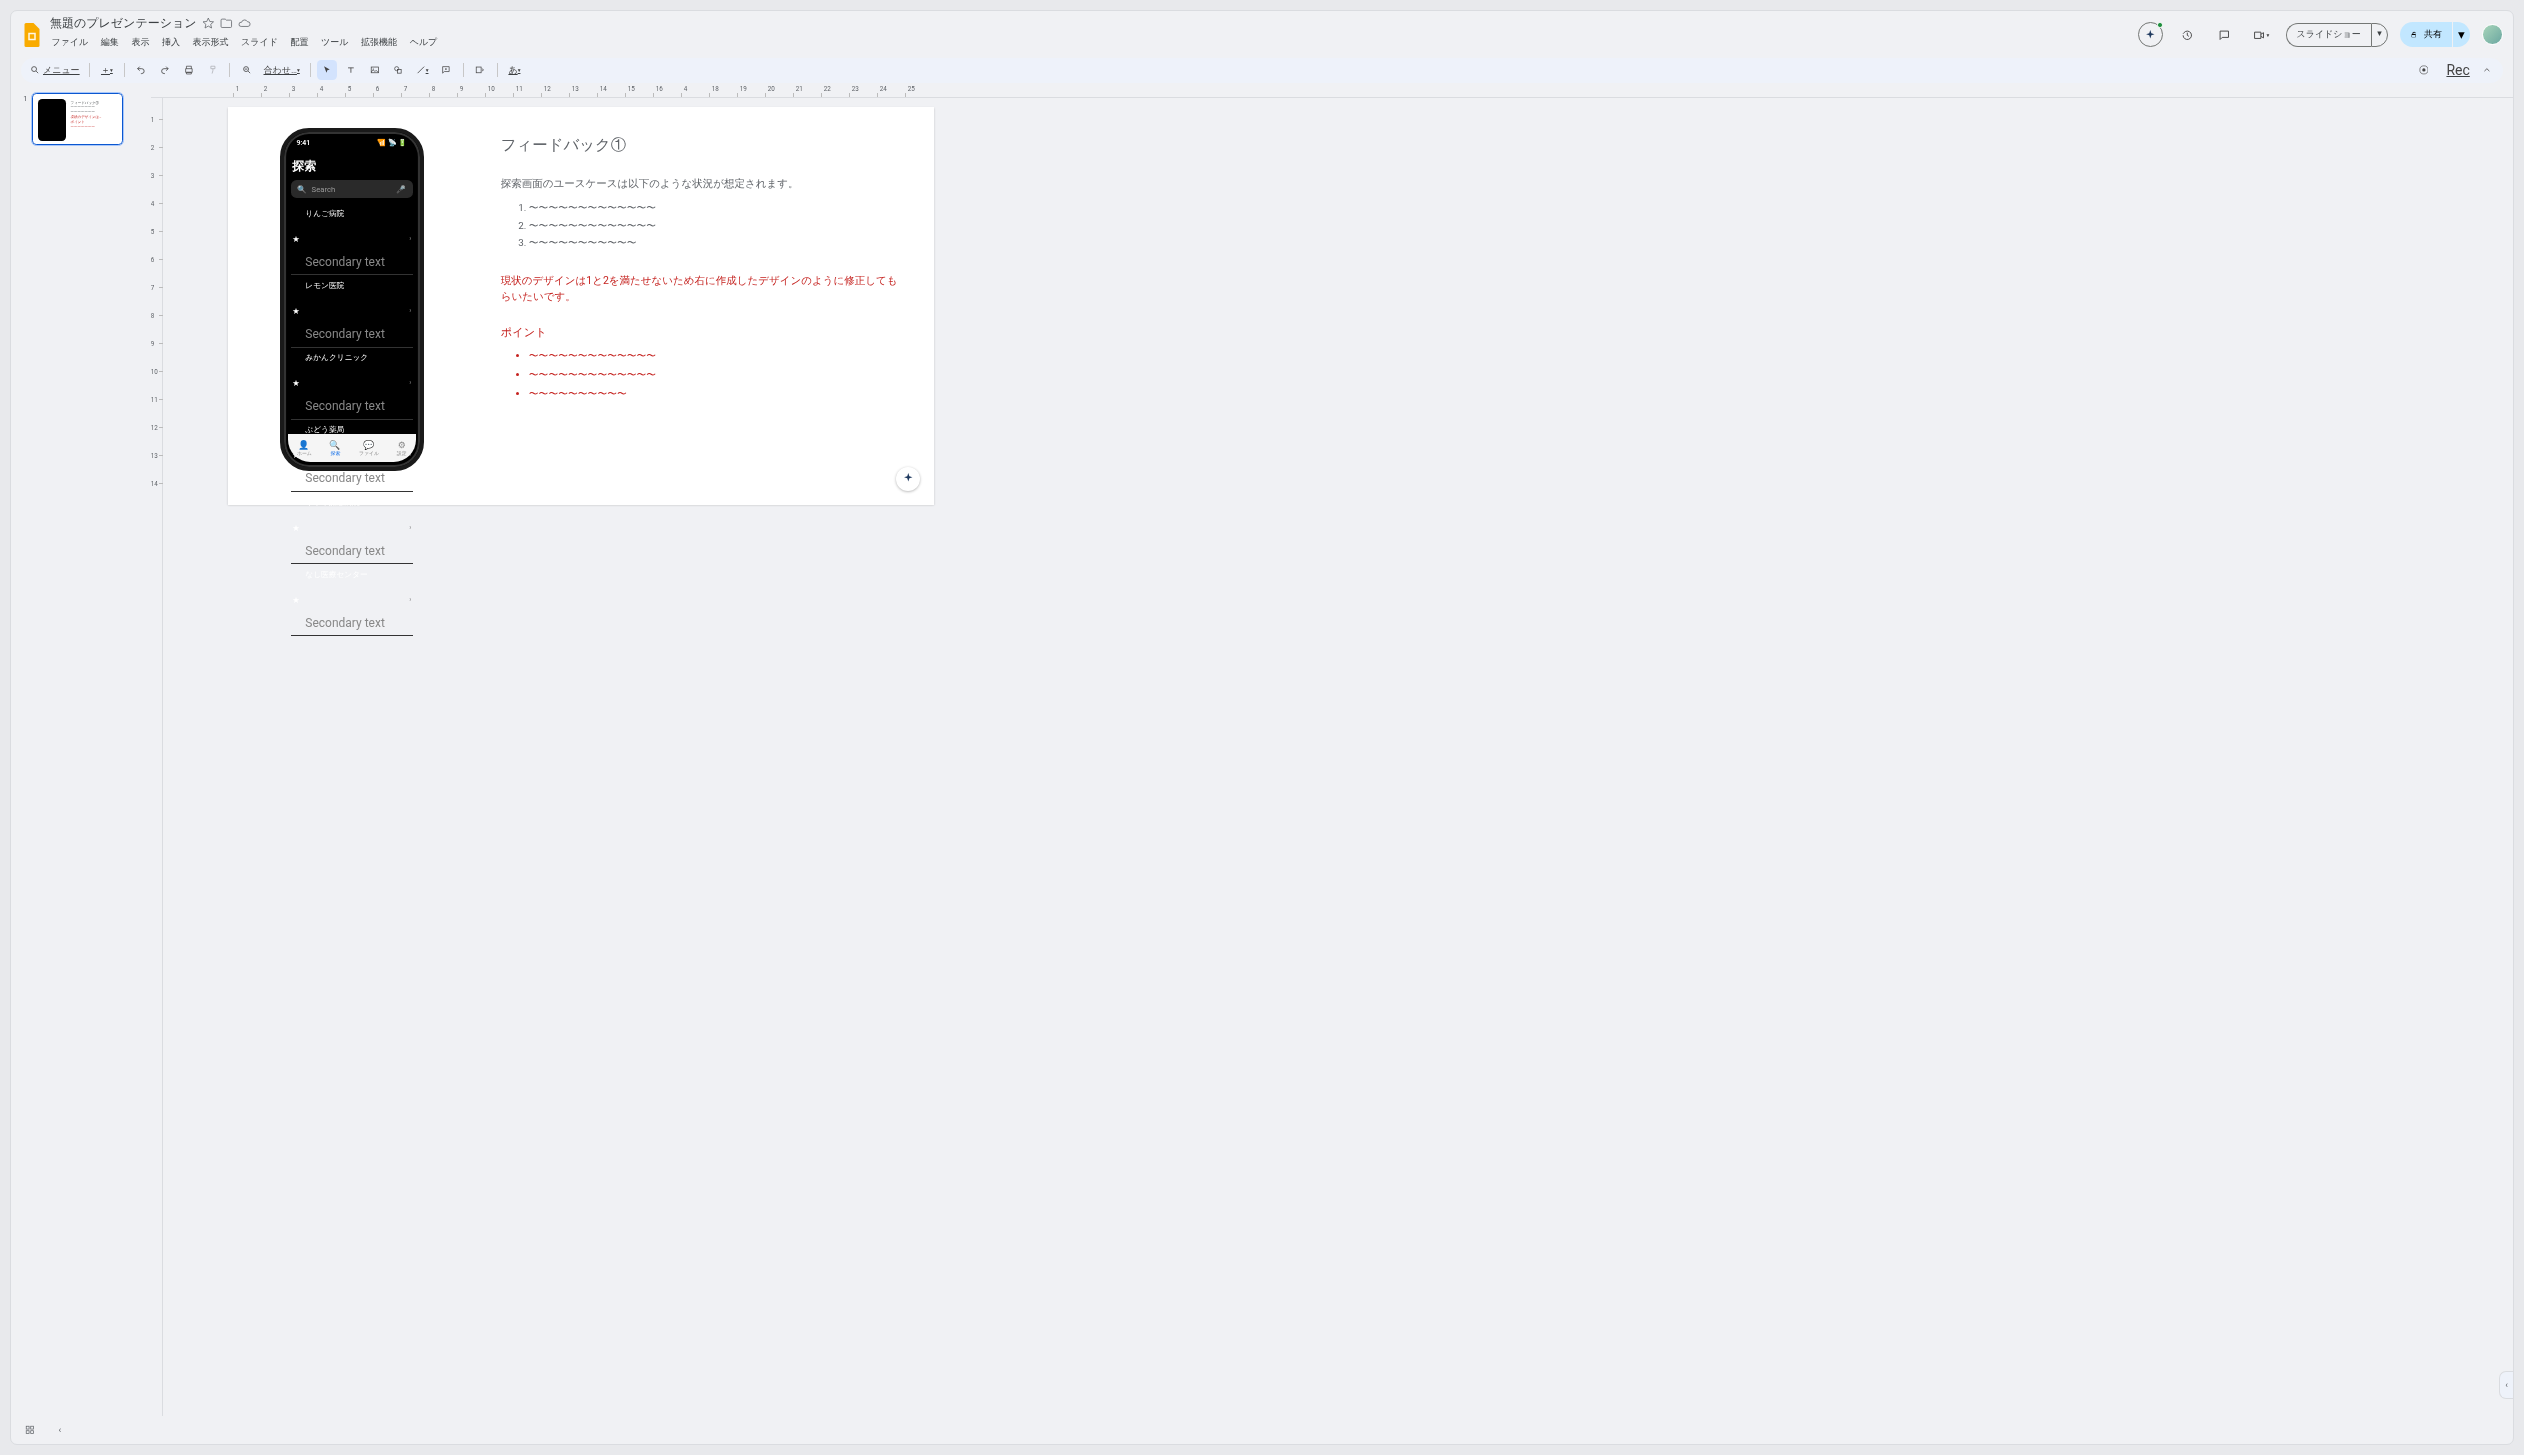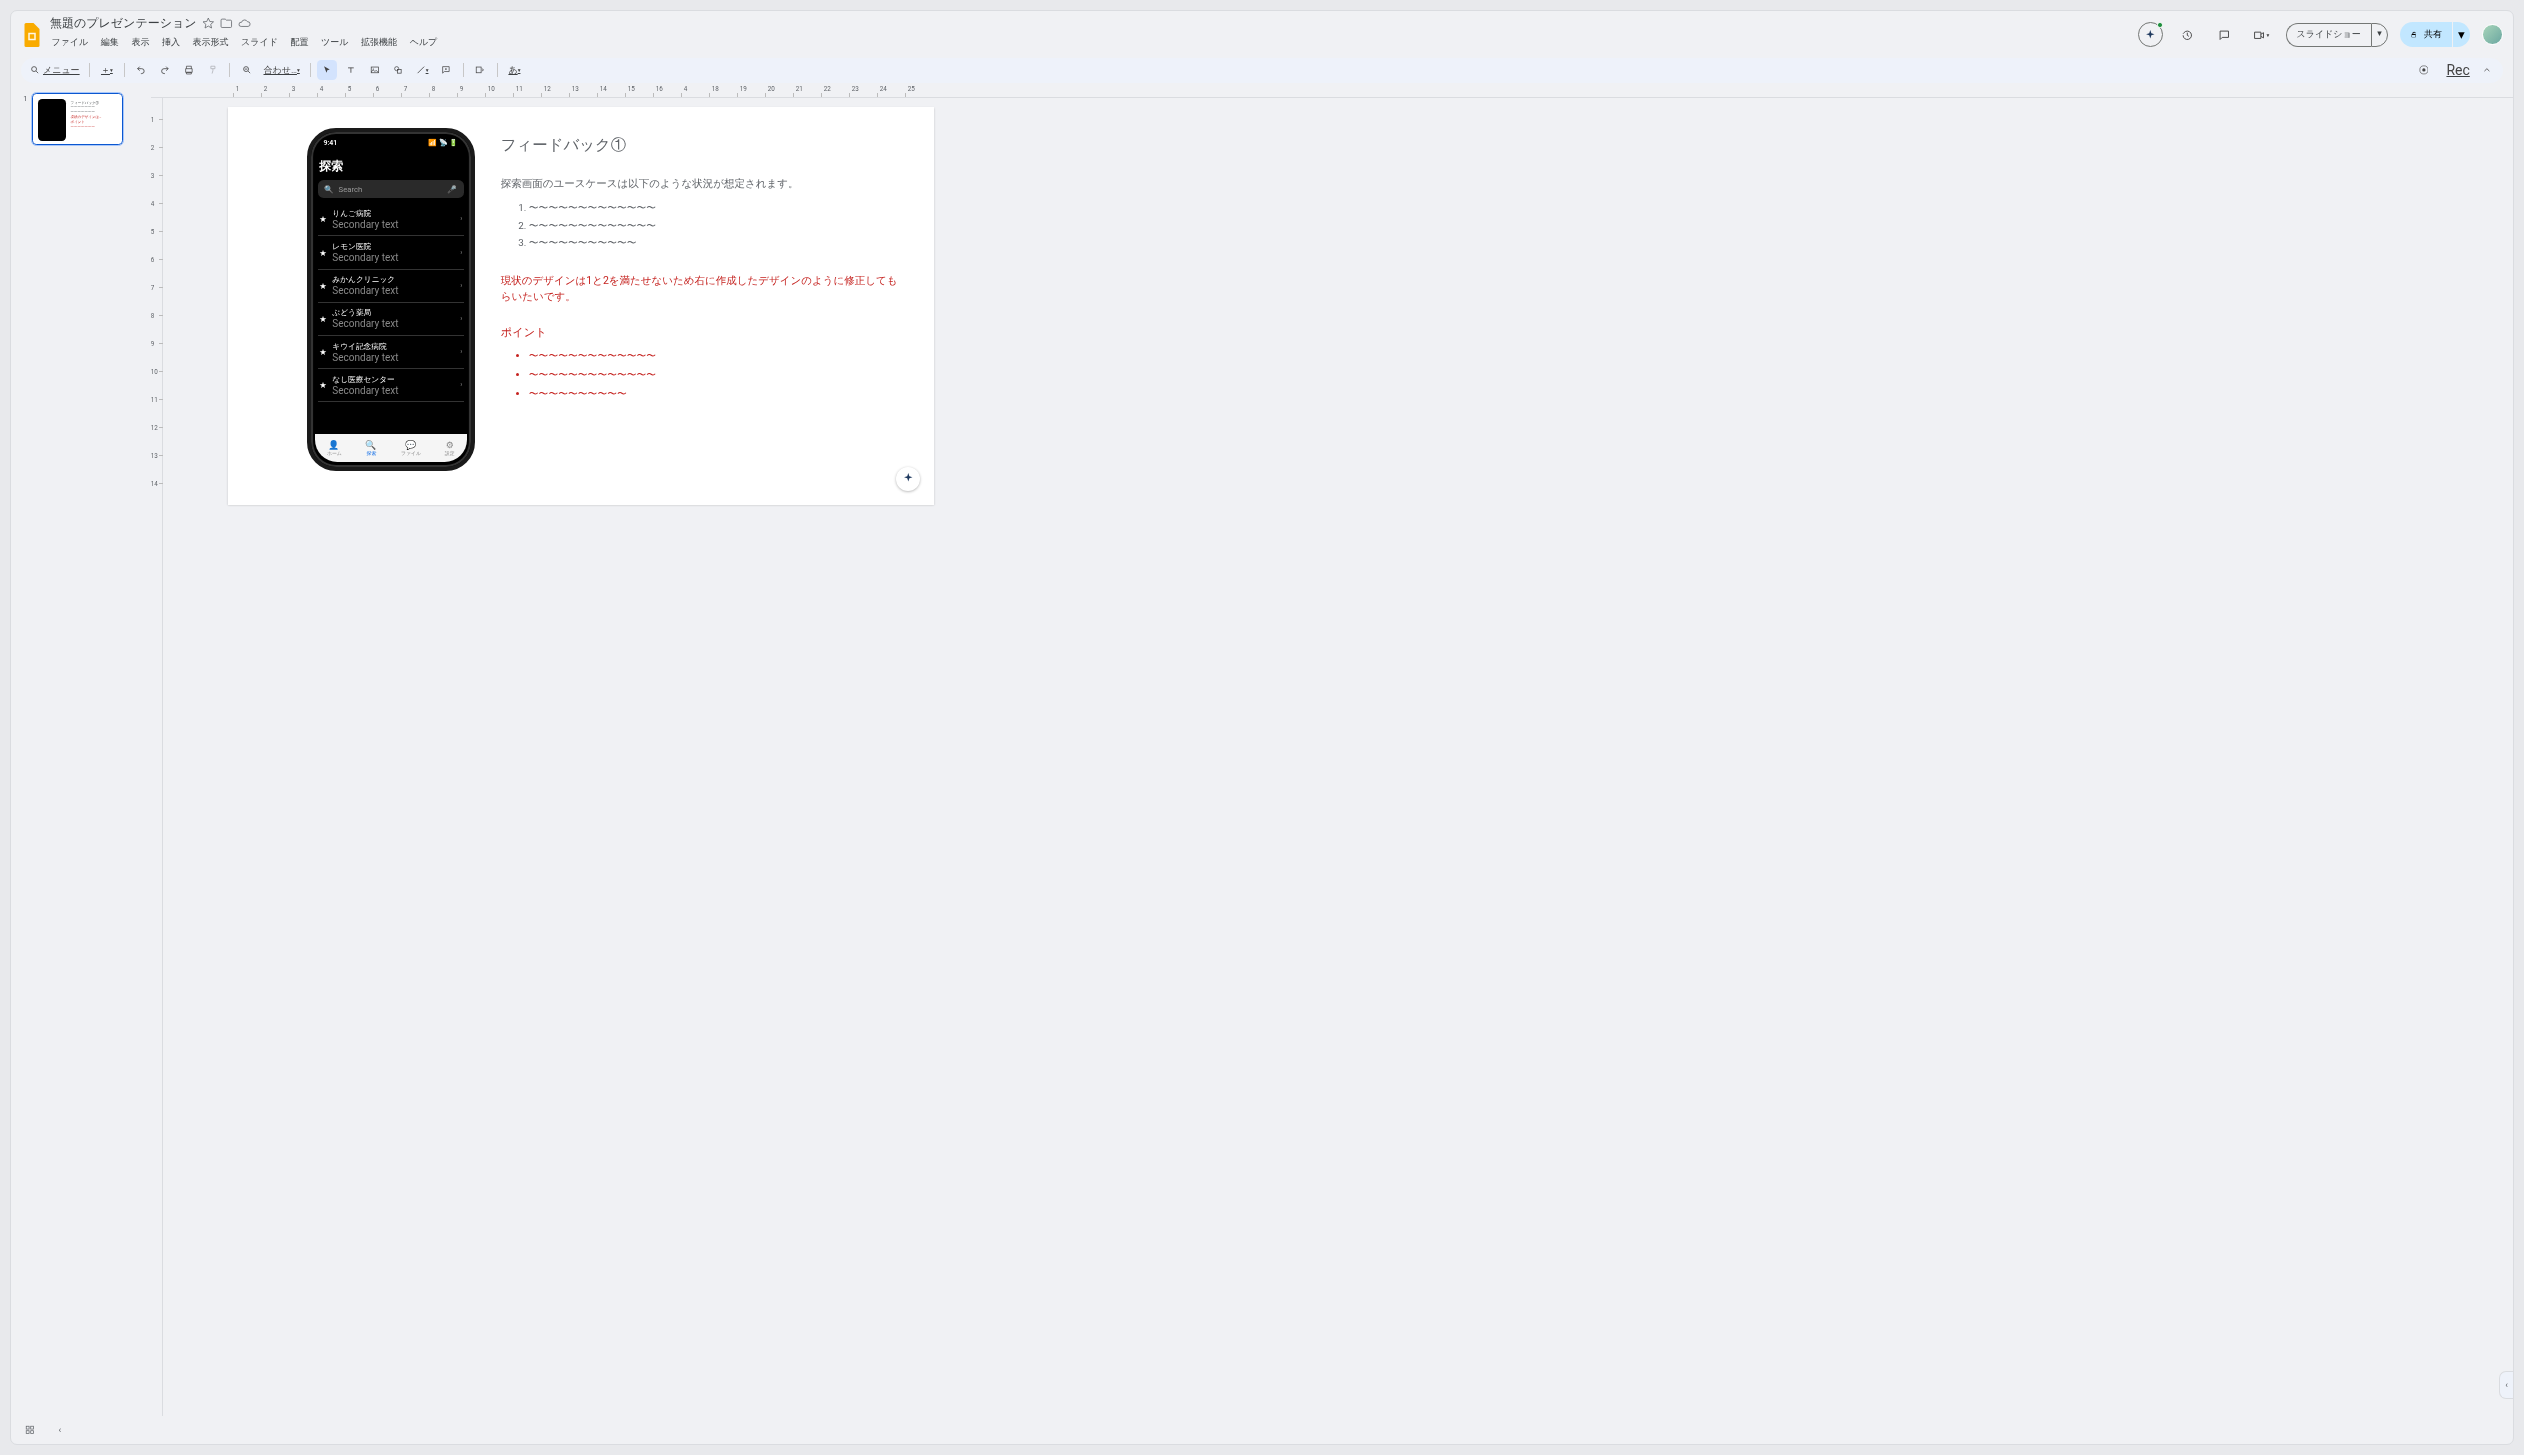--- a/index.html
+++ b/index.html
@@ -104,21 +104,21 @@
 .ruler-v .tick { position:relative;height:28px;border-top:0.7px solid #bbb;width:4.2px;margin-left:8.4px;}
 .ruler-v .tick span{position:absolute;left:-8.4px;top:-4.2px;}
 
 .slide {
   position:absolute;left:77px;top:21px;width:706px;height:398px;background:#fff;
   box-shadow:0 0.7px 2.1px rgba(0,0,0,.2);
 }
 
 
 .phone {
-  position:absolute;left:79px;top:21px;width:168px;height:343px;
+  position:absolute;left:52px;top:21px;width:144px;height:343px;
   border-radius:29px;background:#000;border:4.2px solid #1a1a1a;
   box-shadow: inset 0 0 0 2.1px #333;
 }
 .phone .notch {
   position:absolute;top:7px;left:50%;transform:translateX(-50%);
   width:56px;height:15.4px;background:#000;border-radius:8.4px;
 }
 .phone .status {
   display:flex;justify-content:space-between;padding:7px 12.6px 0;font-size:7px;color:#fff;font-weight:600;
 }
@@ -129,21 +129,21 @@
   margin:0 7px 5.6px;background:#2a2a2a;border-radius:5.6px;padding:4.2px 7px;
   display:flex;align-items:center;gap:4.2px;color:#999;font-size:7.7px;
 }
 .phone .list { padding:0 7px; }
 .phone .row {
   display:flex;align-items:center;gap:5.6px;padding:5.6px 1.4px;border-bottom:0.7px solid #333;
 }
 .phone .row .star { color:#fff;font-size:8.4px; }
 .phone .row .txt { flex:1; }
 .phone .row .t1 { color:#fff;font-size:7.7px; }
-.phone .row .t2 { color:#888;font-size:10px; }
+.phone .row .t2 { color:#888;font-size:12px;margin-top:36px; }
 .phone .row .chev { color:#888;font-size:7px; }
 .phone .tabbar {
   position:absolute;bottom:4.2px;left:4.2px;right:4.2px;height:28px;background:#f5f5f5;border-radius:0 0 22.4px 22.4px;
   display:flex;justify-content:space-around;align-items:center;font-size:4.9px;color:#888;
 }
 .phone .tabbar .tab { text-align:center; }
 .phone .tabbar .tab.active { color:#1a73e8; }
 .phone .tabbar .ticon { font-size:9px;display:block; }
 
 .slide-text { position:absolute;left:273px;top:28px;right:28px; color:#5f6368;}

